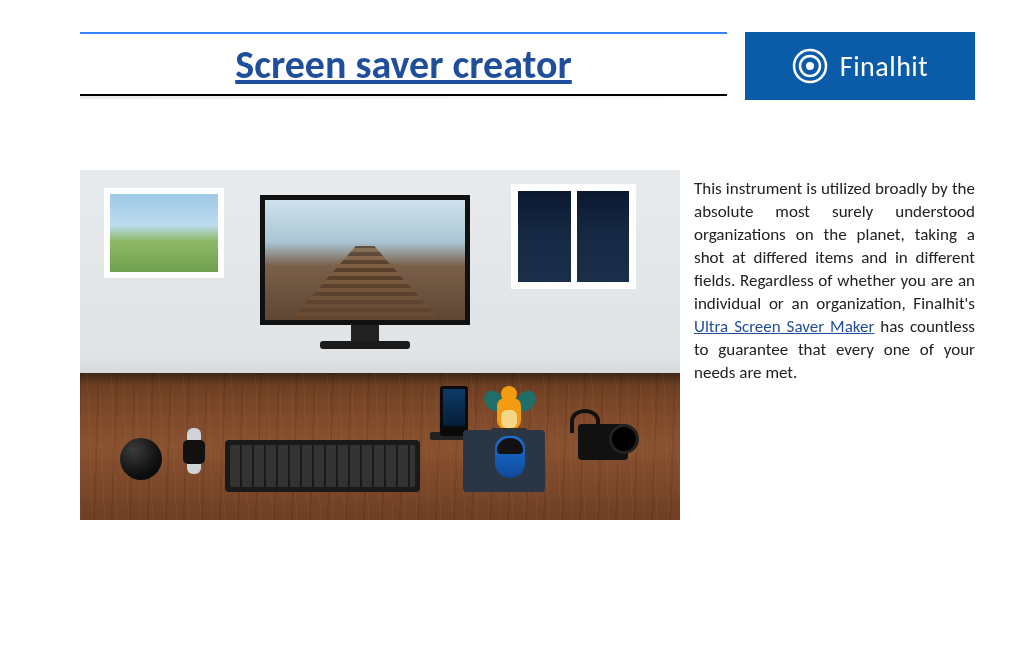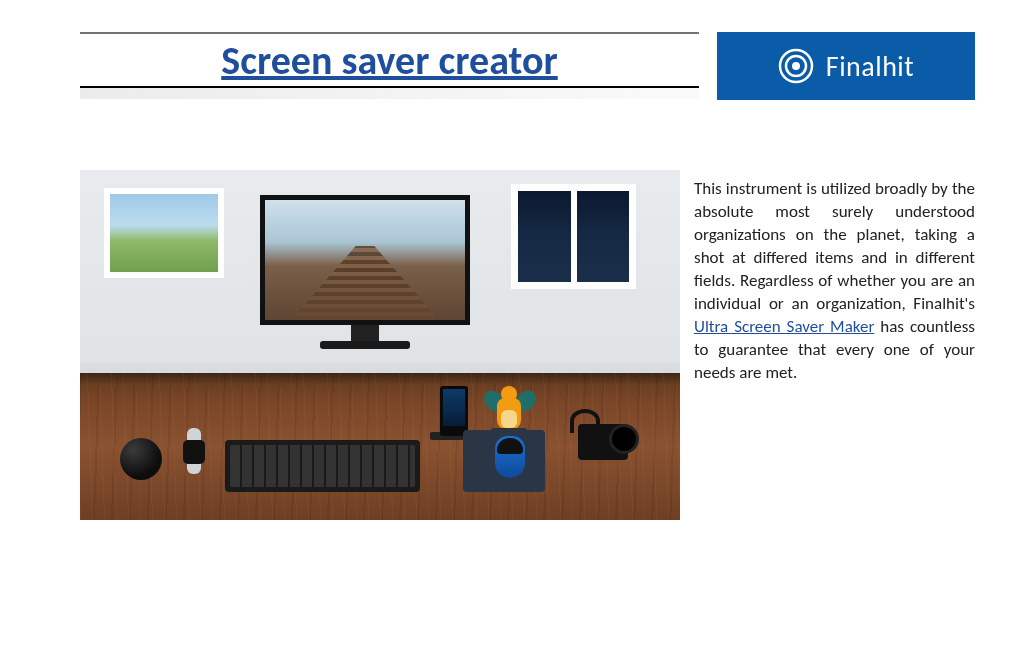--- a/index.html
+++ b/index.html
@@ -29,37 +29,37 @@
     left: 0;
     right: 0;
     top: 5px;
     height: 62px;
     background: linear-gradient(to right, rgba(0,0,0,0.08), rgba(0,0,0,0.02));
     z-index: 0;
   }
   .title-box {
     position: relative;
     z-index: 1;
-    border-top: 2px solid #737373;
+    border-top: 2px solid #3b82f6;
     border-bottom: 2px solid #000;
-    height: 56px;
+    height: 64px;
     display: flex;
     align-items: center;
     justify-content: center;
     background: #fff;
   }
   .title-link {
     font-size: 40px;
     font-weight: bold;
     color: #1f4e9c;
     text-decoration: underline;
     cursor: pointer;
   }
   .logo-box {
-    width: 258px;
+    width: 230px;
     margin-left: 18px;
     background: #0a5ba8;
     display: flex;
     align-items: center;
     justify-content: center;
     gap: 12px;
   }
   .logo-circle {
     width: 36px;
     height: 36px;

